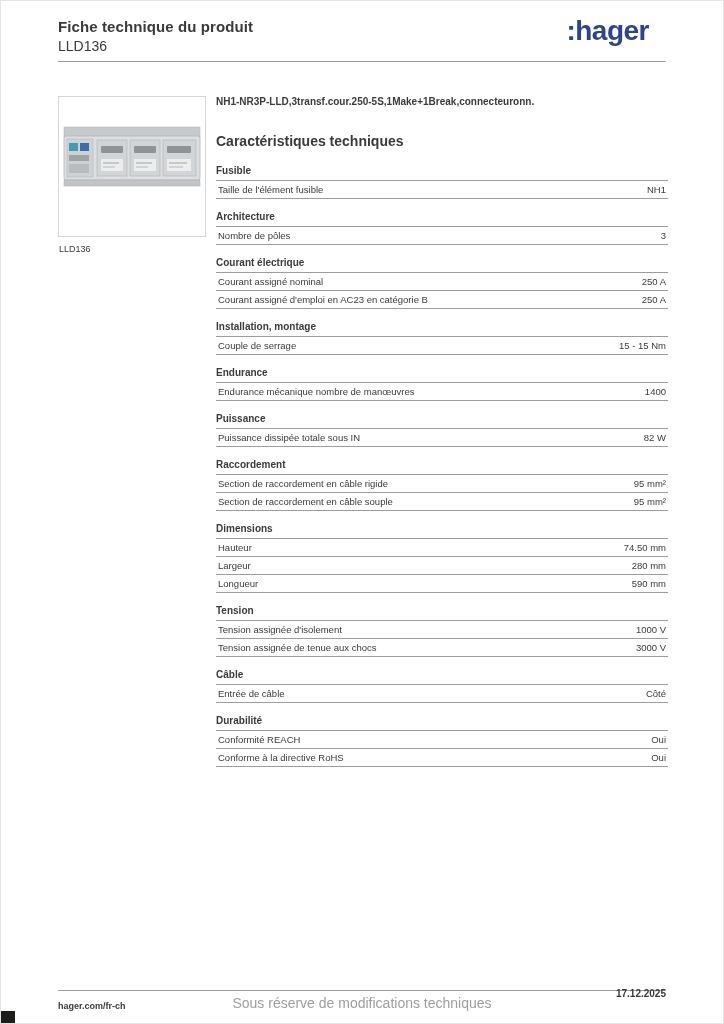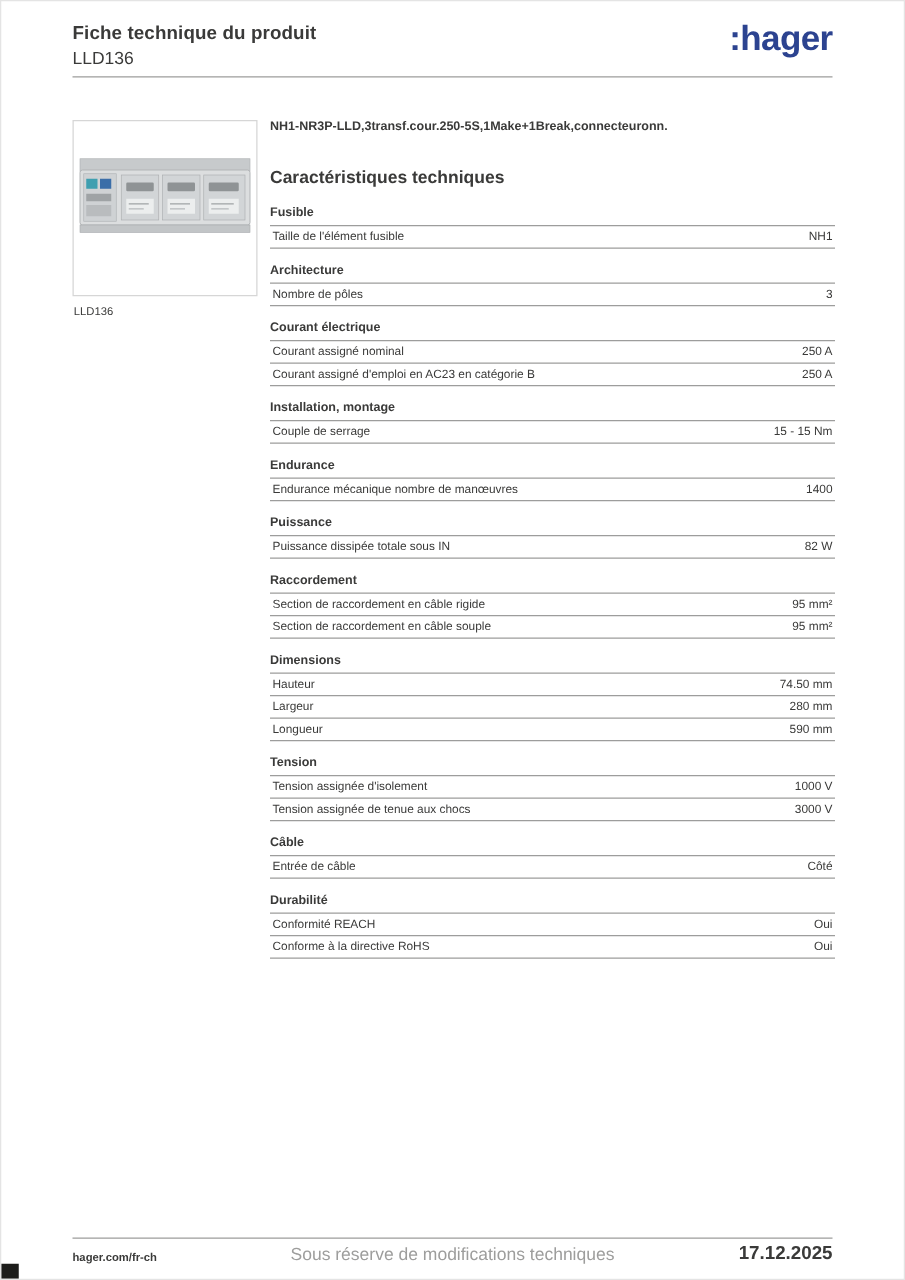--- a/index.html
+++ b/index.html
@@ -15,21 +15,21 @@
     overflow: hidden;
   }
 
   
   .header { position: absolute; left: 57px; top: 17px; right: 57px; }
   .page-title { margin: 0; font-size: 15px; font-weight: bold; color: #3a3a39; letter-spacing: 0.1px; }
   .page-subtitle { margin: 3px 0 0 0; font-size: 14px; font-weight: normal; color: #3a3a39; }
   .header-rule { position: absolute; left: 57px; right: 57px; top: 60px; border-bottom: 1px solid #9d9d9c; }
 
   .logo {
-    position: absolute; top: 14px; right: 57px;
+    position: absolute; top: 14px; right: 74px;
     font-size: 28px; font-weight: bold; letter-spacing: -0.5px;
     color: #2c4390;
   }
 
   
   .image-box {
     position: absolute; left: 57px; top: 95px;
     width: 148px; height: 141px;
     border: 1px solid #d6d6d6; background: #ffffff;
   }
@@ -54,21 +54,21 @@
   }
   .spec-row:first-of-type { border-top: 1px solid #9d9d9c; }
   .spec-label { text-align: left; }
   .spec-value { text-align: right; white-space: nowrap; padding-left: 12px; }
 
   
   .footer-rule { position: absolute; left: 57px; right: 57px; bottom: 32px; border-bottom: 1px solid #9d9d9c; }
   .footer { position: absolute; left: 57px; right: 57px; bottom: 12px; height: 14px; }
   .footer-left { position: absolute; left: 0; bottom: 0; font-size: 9px; font-weight: bold; color: #3a3a39; text-decoration: none; margin-top: 43px; }
   .footer-center { position: absolute; left: 0; right: 0; bottom: 0; text-align: center; font-size: 14px; color: #9d9d9c; }
-  .footer-right { position: absolute; right: 0; bottom: 0; font-size: 15px; font-weight: bold; color: #3a3a39; }
+  .footer-right { position: absolute; right: 0; bottom: 12px; font-size: 10px; font-weight: bold; color: #3a3a39; }
   .corner-mark { position: absolute; left: 0; bottom: 0; width: 14px; height: 12px; background: #1d1d1b; }
 </style>
 </head>
 <body>
 
 <div class="page">
 
   <div class="header">
     <h1 class="page-title">Fiche technique du produit</h1>
     <p class="page-subtitle">LLD136</p>

